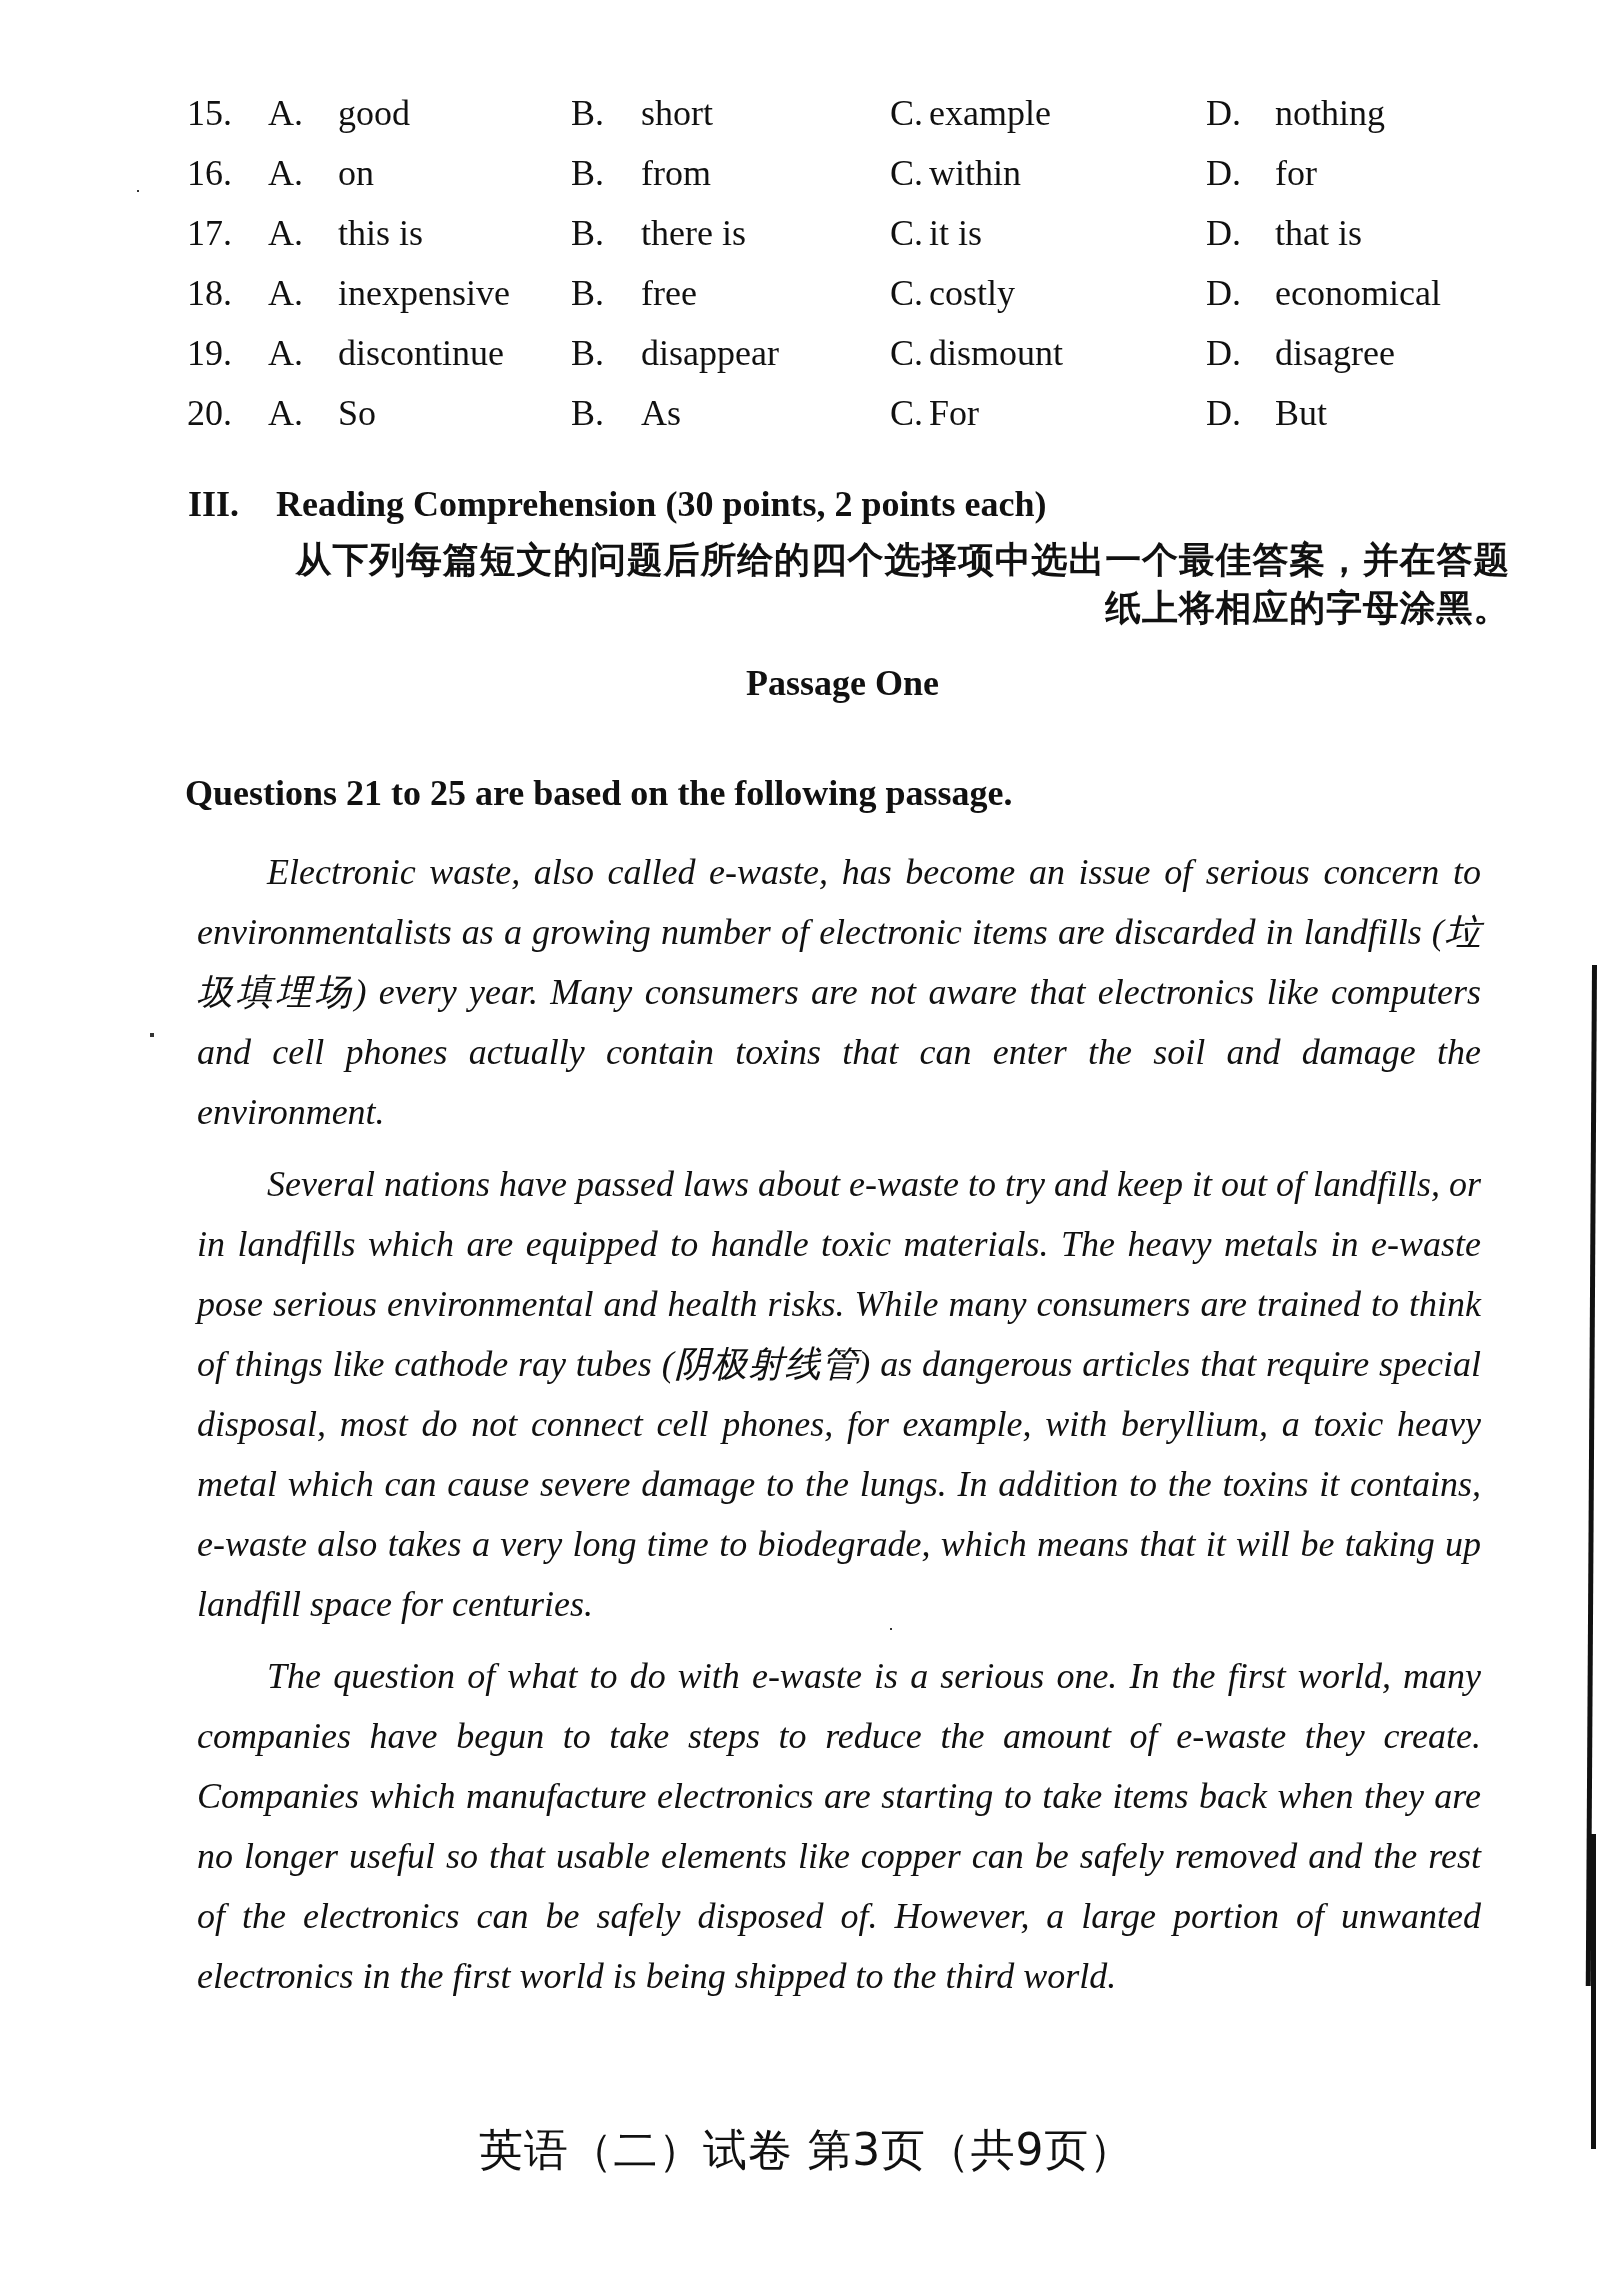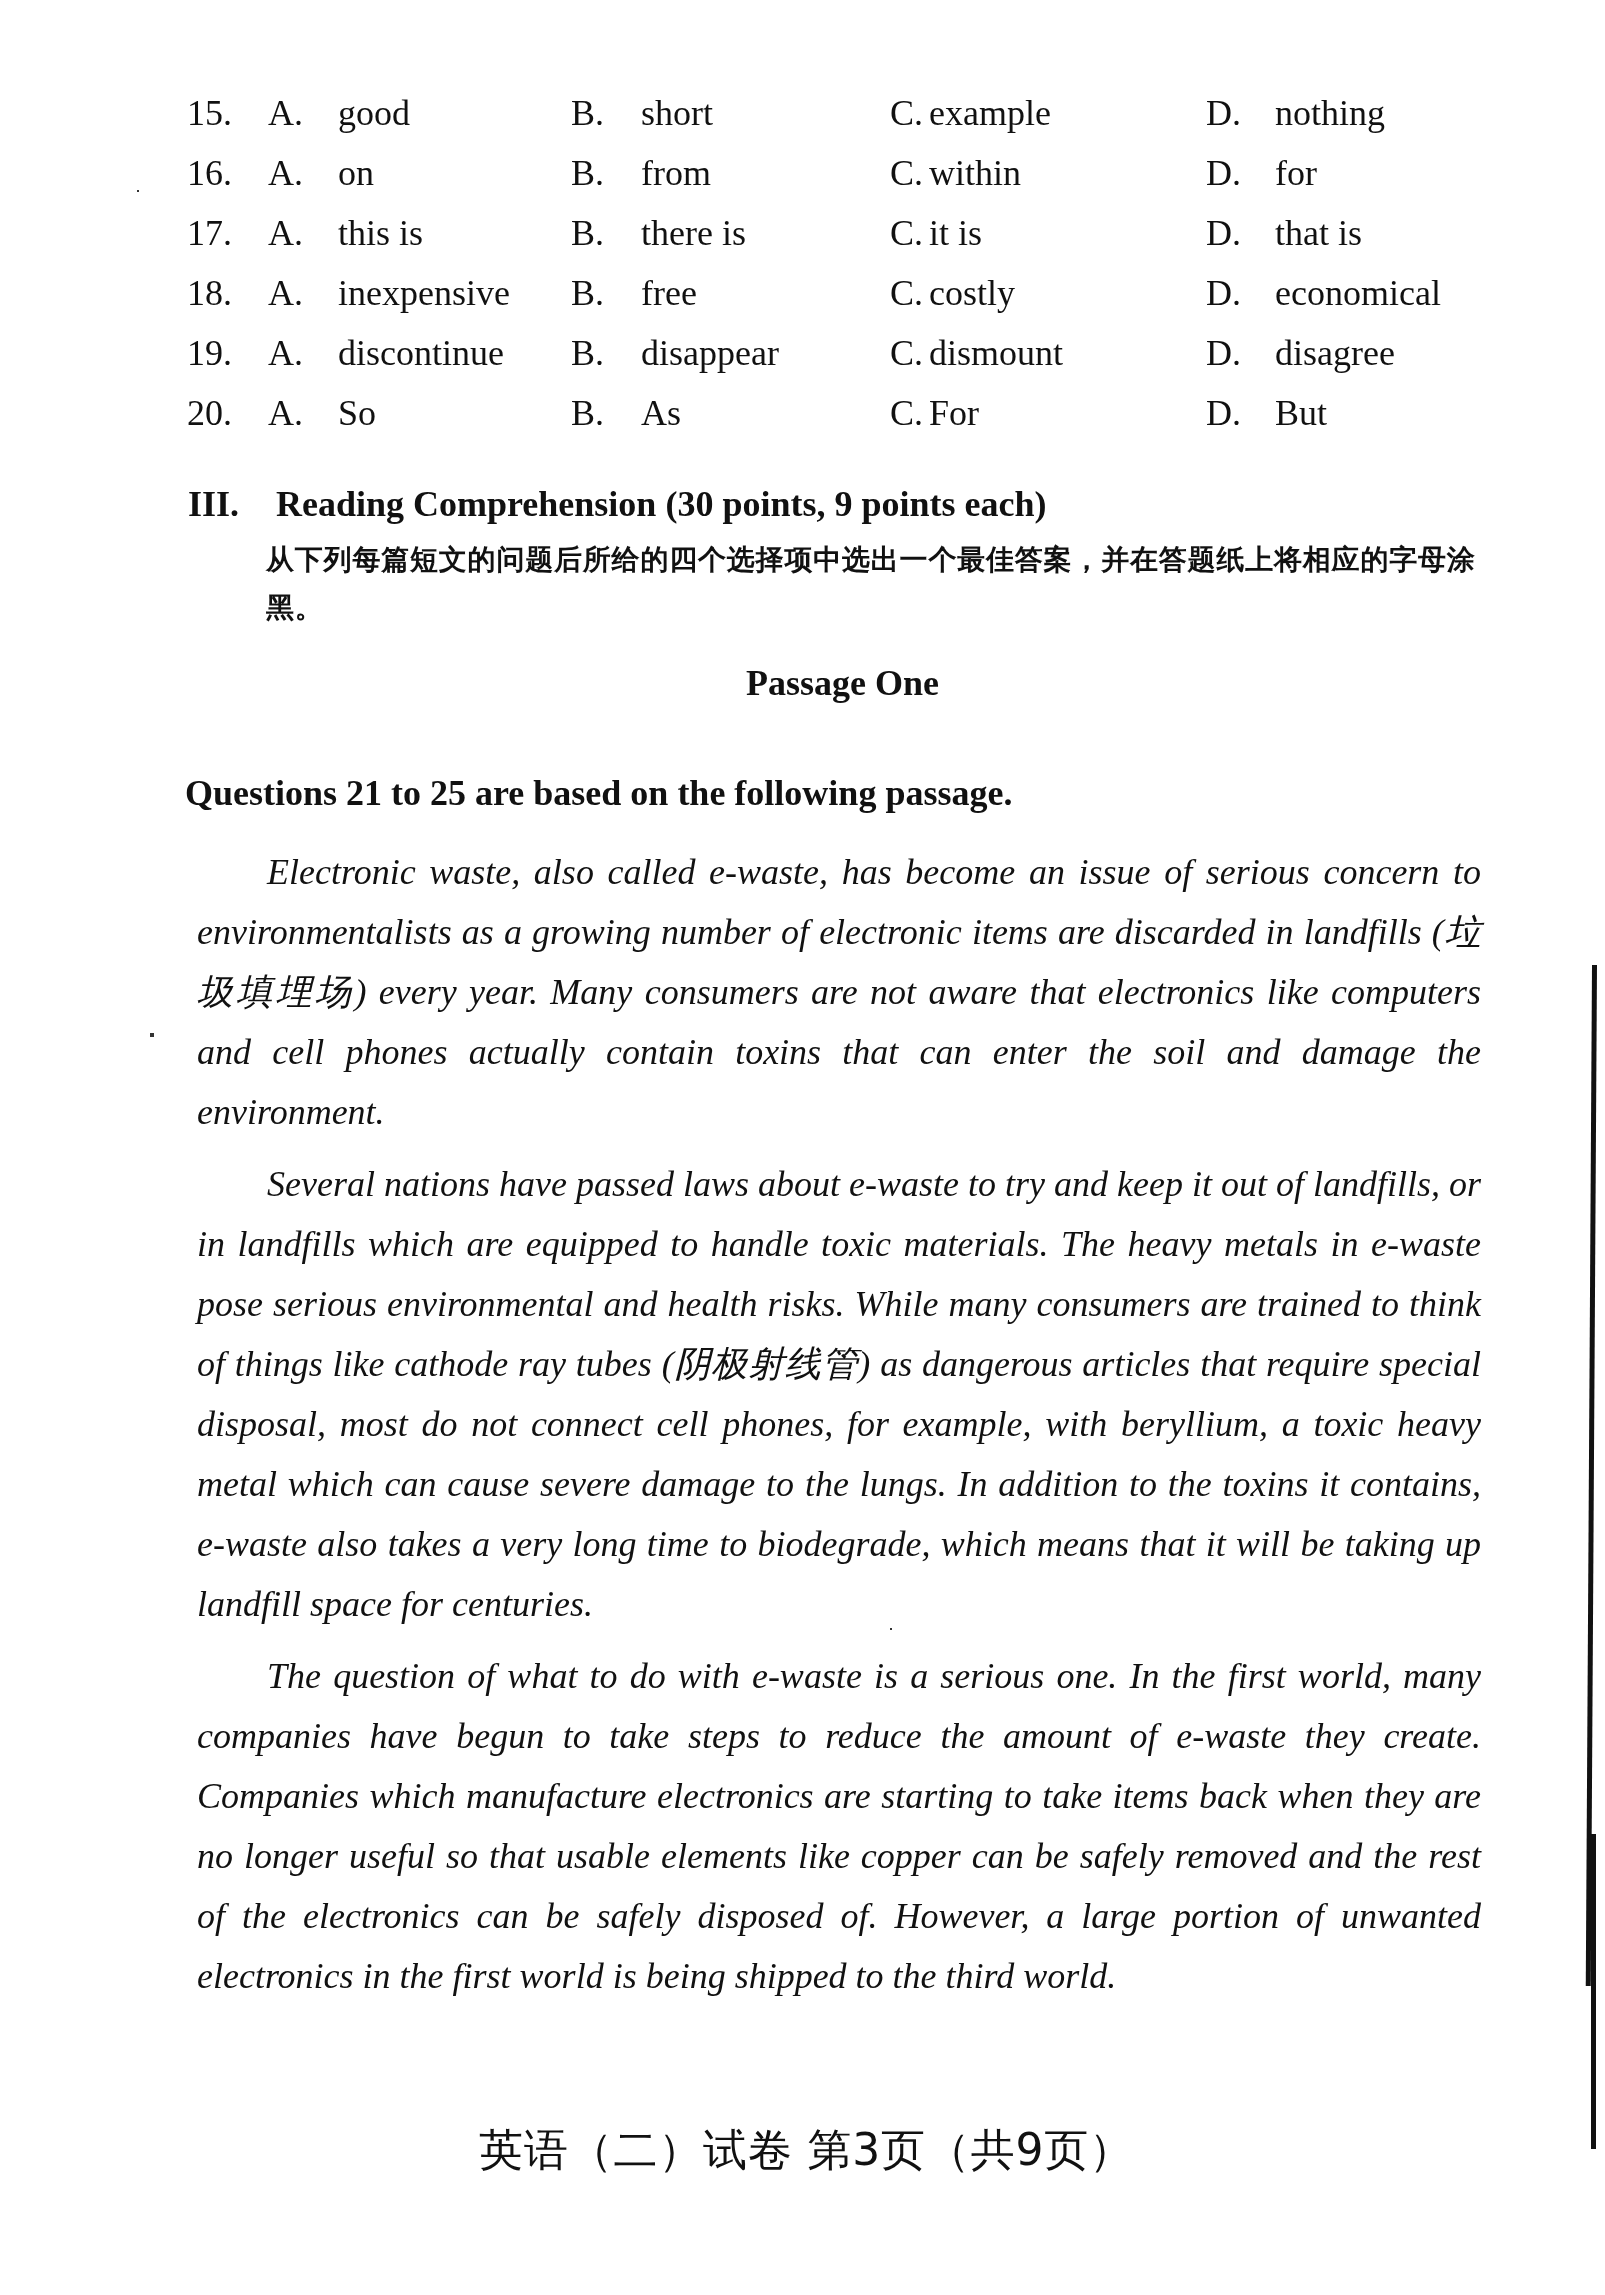--- a/index.html
+++ b/index.html
@@ -59,23 +59,24 @@
   }
   .section-head .roman { display: inline-block; width: 88px; }
 
   .instructions {
     position: absolute;
     left: 266px;
     top: 536px;
     width: 1244px;
     font-family: Liberation Sans, sans-serif;
     font-weight: bold;
-    font-size: 28px;
+    font-size: 36px;
     line-height: 48px;
     letter-spacing: 0.8px;
+    text-align: right;
   }
 
   .passage-title {
     position: absolute;
     left: 0;
     width: 1605px;
     top: 659px;
     text-align: center;
     font-size: 36px;
     line-height: 48px;
@@ -205,21 +206,21 @@
       <span class="ltr-b">B.</span>
       <span class="txt-b">As</span>
       <span class="ltr-c">C.</span>
       <span class="txt-c">For</span>
       <span class="ltr-d">D.</span>
       <span class="txt-d">But</span>
     </div>
   </div>
 
   <div class="section-head">
-    <span class="roman">III.</span><span>Reading Comprehension (30 points, 9 points each)</span>
+    <span class="roman">III.</span><span>Reading Comprehension (30 points, 2 points each)</span>
   </div>
   <div class="instructions">从下列每篇短文的问题后所给的四个选择项中选出一个最佳答案，并在答题纸上将相应的字母涂黑。</div>
 
   <div class="passage-title">Passage One</div>
   <div class="questions-intro">Questions 21 to 25 are based on the following passage.</div>
 
   <div class="passage">
     <p>Electronic waste, also called e-waste, has become an issue of serious concern to environmentalists as a growing number of electronic items are discarded in landfills (垃圾填埋场) every year. Many consumers are not aware that electronics like computers and cell phones actually contain toxins that can enter the soil and damage the environment.</p>
     <p>Several nations have passed laws about e-waste to try and keep it out of landfills, or in landfills which are equipped to handle toxic materials. The heavy metals in e-waste pose serious environmental and health risks. While many consumers are trained to think of things like cathode ray tubes (阴极射线管) as dangerous articles that require special disposal, most do not connect cell phones, for example, with beryllium, a toxic heavy metal which can cause severe damage to the lungs. In addition to the toxins it contains, e-waste also takes a very long time to biodegrade, which means that it will be taking up landfill space for centuries.</p>
     <p>The question of what to do with e-waste is a serious one. In the first world, many companies have begun to take steps to reduce the amount of e-waste they create. Companies which manufacture electronics are starting to take items back when they are no longer useful so that usable elements like copper can be safely removed and the rest of the electronics can be safely disposed of. However, a large portion of unwanted electronics in the first world is being shipped to the third world.</p>

